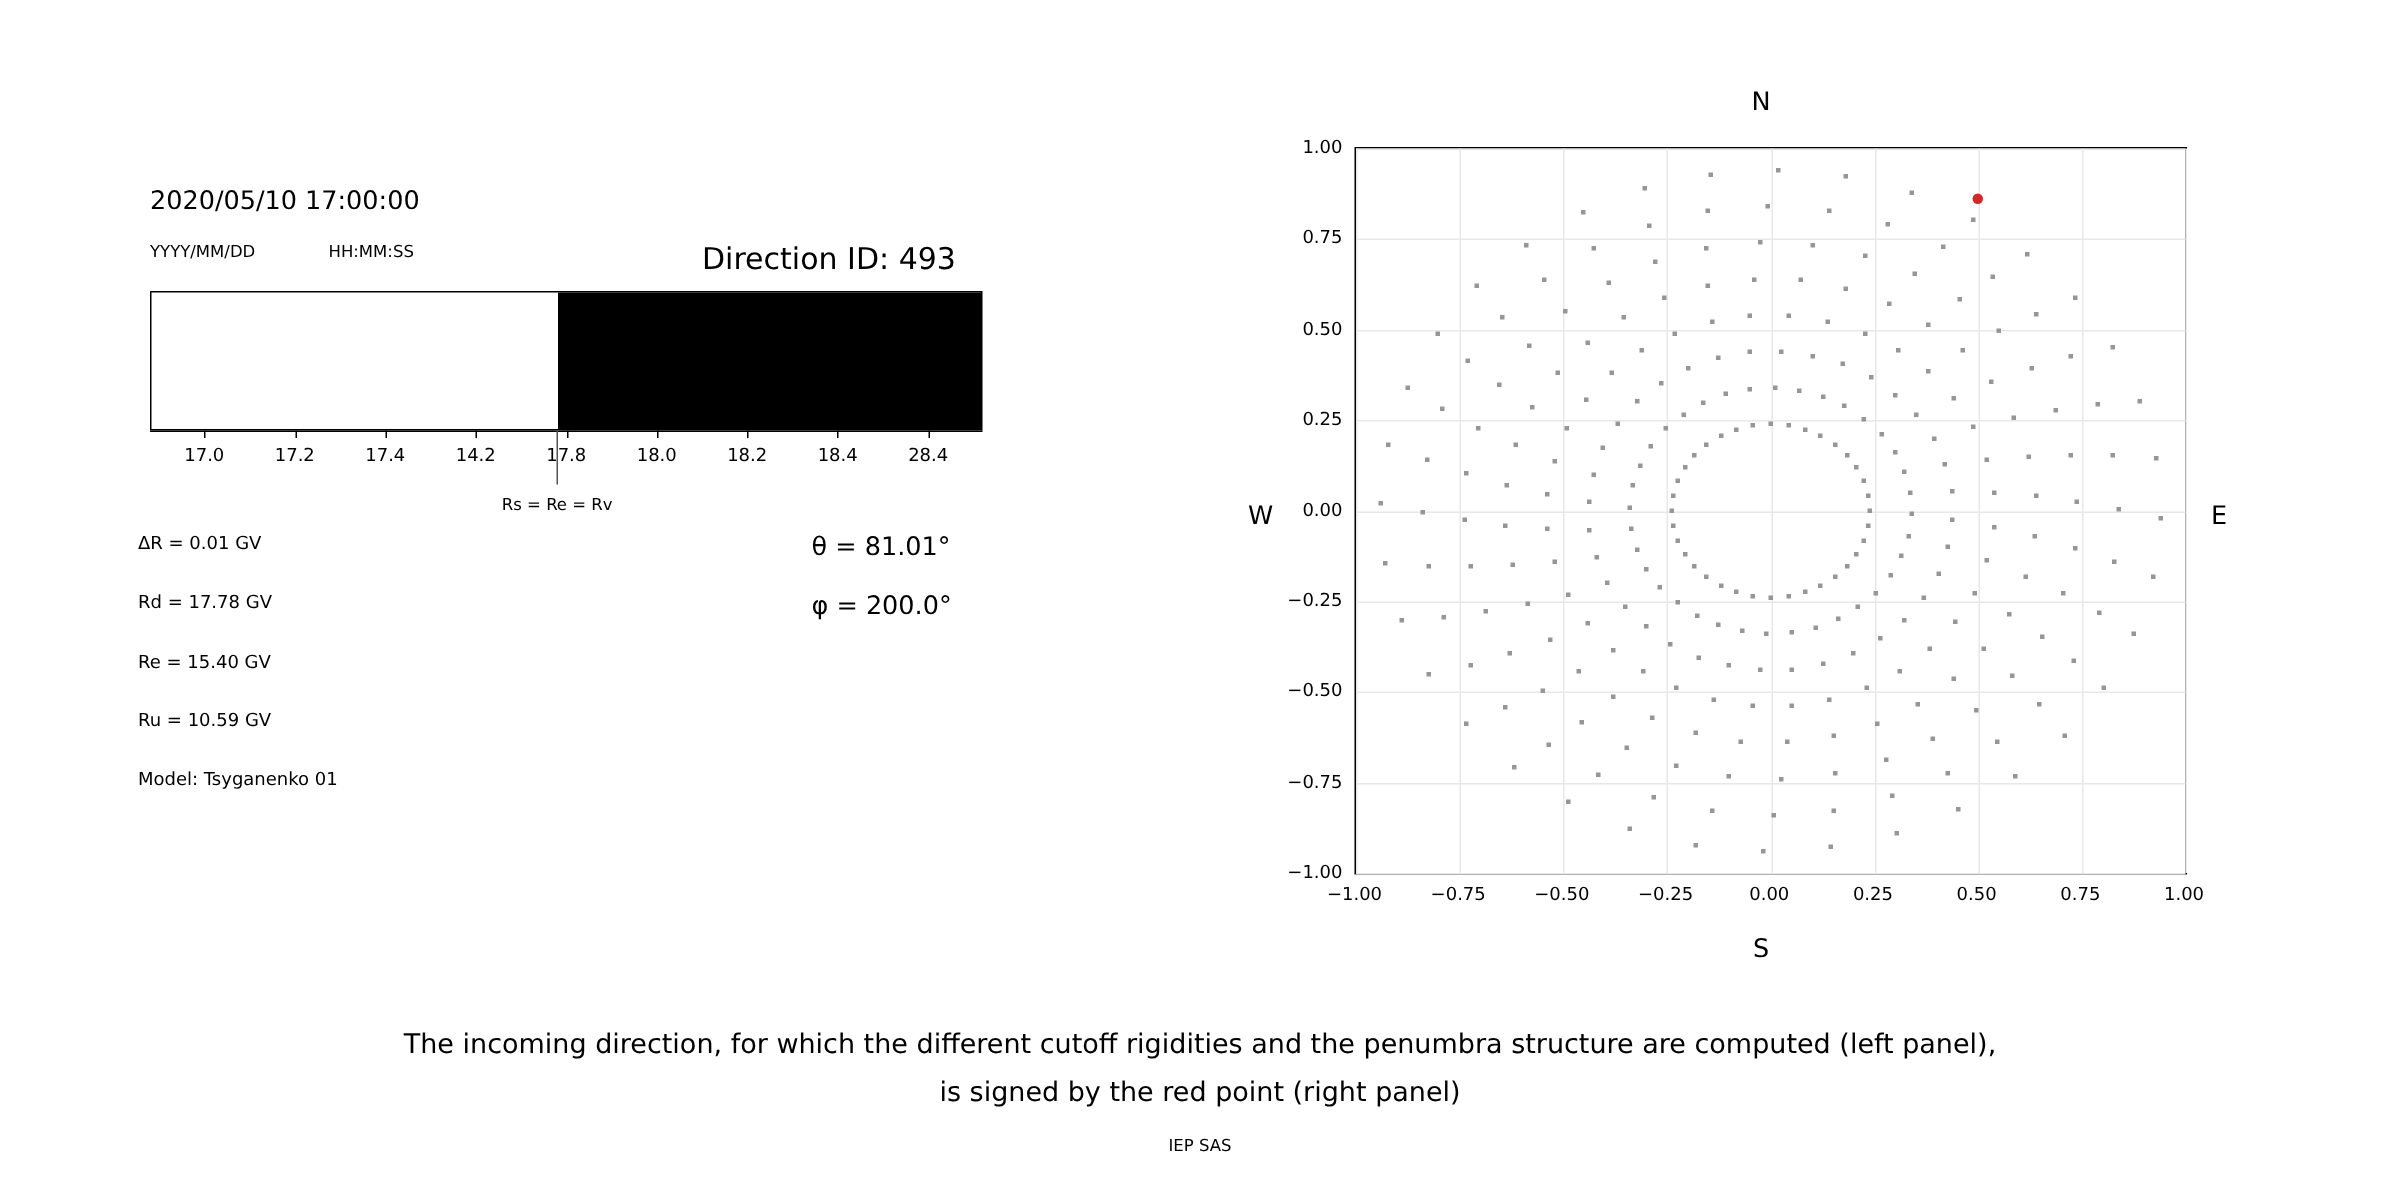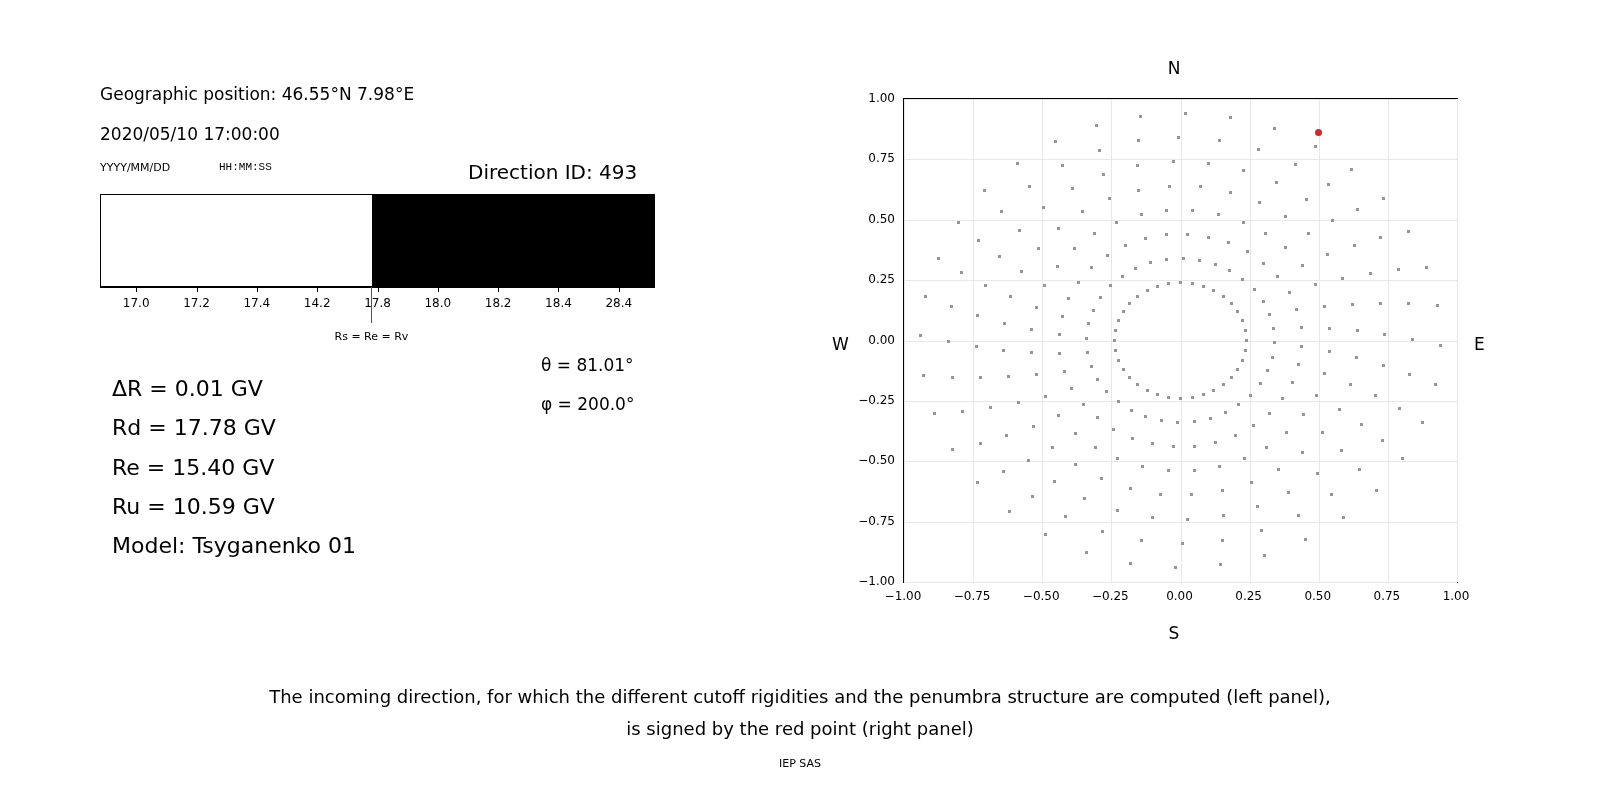--- a/index.html
+++ b/index.html
@@ -14,42 +14,42 @@
   .panel{position:absolute;}
 
   
   #left-panel{left:0;top:0;width:720px;height:640px;}
 
   .txt{position:absolute;white-space:nowrap;}
 
   #geo-position{left:100px;top:84px;font-size:17px;}
   #datetime{left:100px;top:124px;font-size:17px;}
   #date-format-label{left:100px;top:161px;font-size:11px;}
-  #time-format-label{left:219px;top:161px;font-size:11px;font-family:Liberation Mono, monospace;}
+  #time-format-label{left:219px;top:161px;font-size:11px;}
   #direction-id{left:468px;top:160px;font-size:20px;}
 
   
   #penumbra-bar{
     position:absolute;left:100px;top:194px;width:555px;height:93px;
     border:1px solid #000;box-sizing:border-box;background:#ffffff;
   }
   #penumbra-black{
     position:absolute;right:0;top:0;width:283px;height:100%;background:#000000;
   }
 
   
   #penumbra-axis{position:absolute;left:100px;top:287px;width:555px;height:1px;background:#000;}
   .ptick{position:absolute;top:287px;width:1px;height:5px;background:#000;}
   .ptick-label{position:absolute;top:296px;font-size:12px;transform:translateX(-50%);}
   #rs-pointer{
     position:absolute;left:377px;top:287px;width:1px;height:36px;background:#555;
   }
   #rs-label{position:absolute;left:377px;top:330px;font-size:11px;transform:translateX(-50%);}
 
-  .val-left{left:112px;font-size:22px;margin-top:21px;}
+  .val-left{left:92px;font-size:12px;}
   .val-right{left:541px;font-size:17px;}
   #v-dr{top:355px;}
   #v-rd{top:394px;}
   #v-re{top:434px;}
   #v-ru{top:473px;}
   #v-model{top:512px;}
   #v-theta{top:355px;}
   #v-phi{top:394px;}
 
   
@@ -78,21 +78,20 @@
   
   #caption1{position:absolute;left:800px;top:686px;transform:translateX(-50%);font-size:18px;white-space:nowrap;}
   #caption2{position:absolute;left:800px;top:718px;transform:translateX(-50%);font-size:18px;white-space:nowrap;text-align:center;}
   #footer{position:absolute;left:800px;top:757px;transform:translateX(-50%);font-size:11px;white-space:nowrap;}
 </style>
 </head>
 <body>
 
 <div class="panel" id="left-panel">
 
-  <div class="txt" id="geo-position">Geographic position: 46.55°N 7.98°E</div>
   <div class="txt" id="datetime">2020/05/10 17:00:00</div>
   <div class="txt" id="date-format-label">YYYY/MM/DD</div>
   <div class="txt" id="time-format-label">HH:MM:SS</div>
   <div class="txt" id="direction-id">Direction ID: 493</div>
 
   <div id="penumbra-bar">
     <div id="penumbra-black" style="left: 271.467px; width: 281.533px;"></div>
   </div>
 
   <div id="penumbra-axis"></div>

